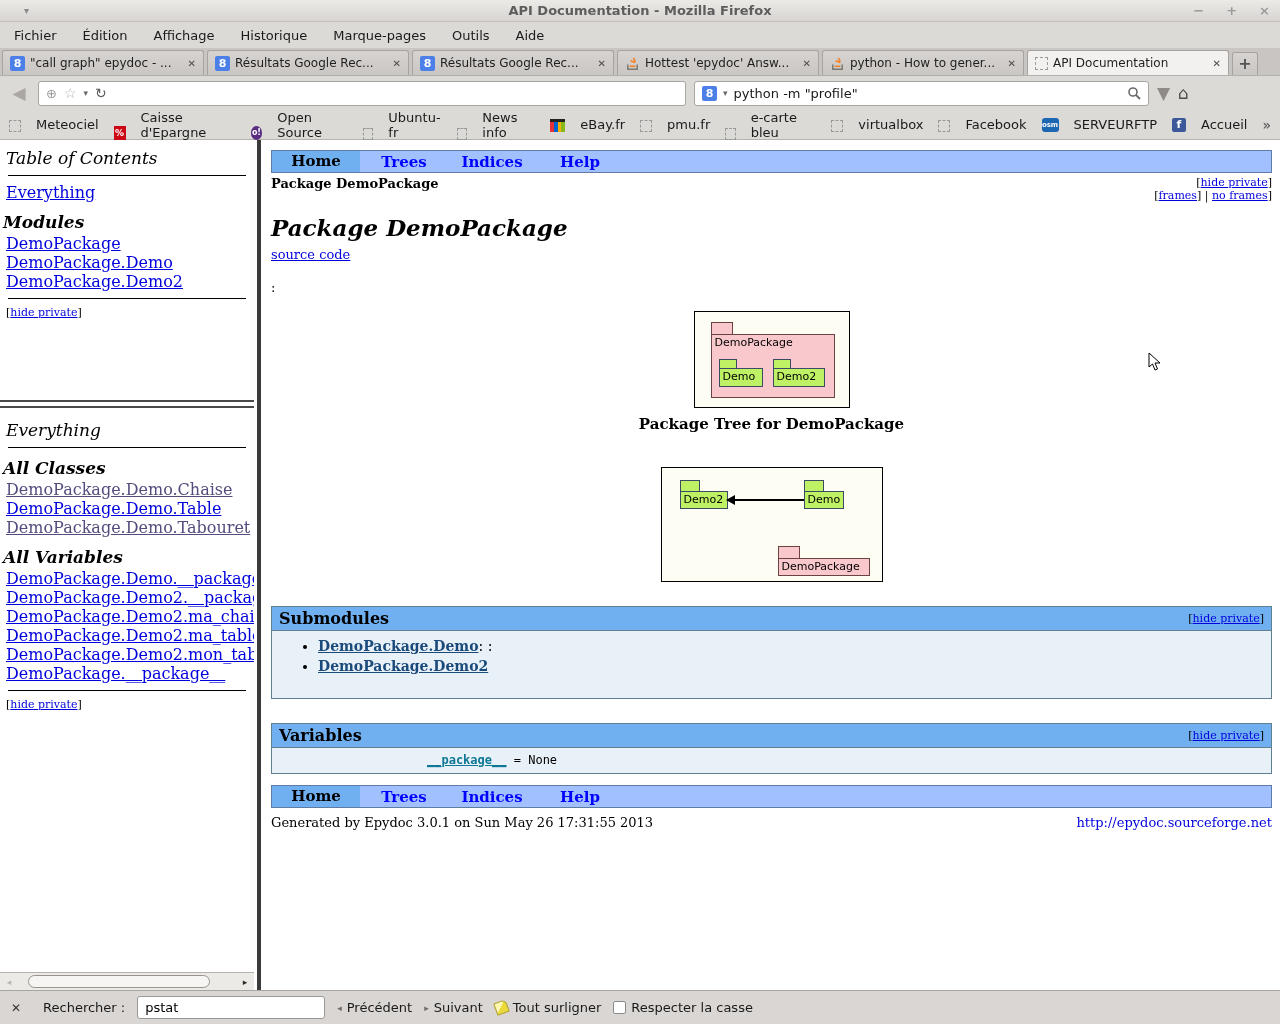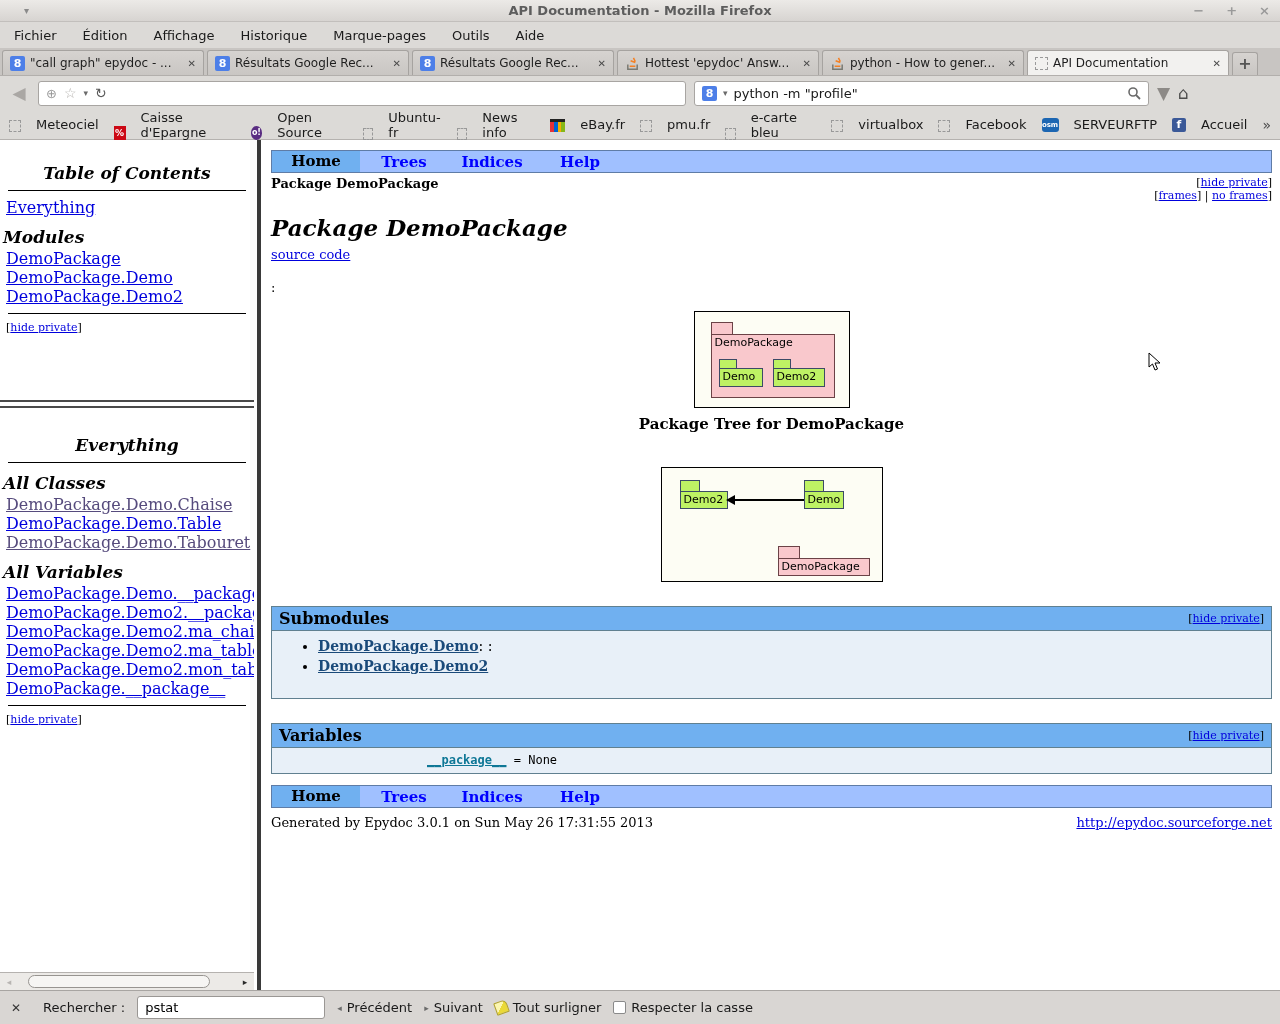--- a/index.html
+++ b/index.html
@@ -48,21 +48,21 @@
   .bm-ico-fb { width:14px; height:14px; background:#3b5998; border-radius:2px; color:#fff; font-size:11px; font-weight:bold; text-align:center; line-height:14px; }
   .bm-overflow { margin-left:auto; color:#4a4a4a; font-size:14px; }
 
   
   .content { display:flex; height:850px; background:#fff; }
   .sidebar { width:254px; font-family:"DejaVu Serif",serif; display:flex; flex-direction:column; overflow:hidden; }
   .vdivider { width:9px; background:#fff; position:relative; }
   .vdivider::after { content:""; position:absolute; left:3px; top:0; bottom:0; width:4px; background:#3a3a3a; }
 
   .toc-frame { height:250px; }
-  .side-title { text-align:center; font-weight:bold; font-style:italic; font-size:17px; margin:23px 6px 4px; }
+  .side-title { font-weight:normal; font-style:italic; font-size:17px; margin:8px 6px 4px; }
   .side-hr { border:none; border-top:1px solid #000; margin:7px 8px; }
   .side-link { display:block; color:#0000dd; text-decoration:underline; font-size:16px; line-height:19px; padding-left:6px; white-space:nowrap; overflow:hidden; }
   .side-link.visited { color:#564b7d; }
   .side-heading { font-weight:bold; font-style:italic; font-size:17px; padding-left:3px; margin:10px 0 2px; }
   .hide-private { font-size:11px; padding-left:6px; margin-top:6px; color:#000; }
   .hide-private a, .hp-link { color:#0000dd; text-decoration:underline; font-size:11px; }
   .hdivider { height:8px; background:#fff; border-top:2px solid #4a4a4a; border-bottom:2px solid #4a4a4a; margin:10px 0 0; }
   .everything-frame { flex:1; padding-top:4px; }
 
   .side-scrollbar { margin-top:auto; height:18px; background:#eceae7; border-top:1px solid #b5b2af; display:flex; align-items:center; padding:0 2px; }
@@ -106,21 +106,21 @@
   .summary-body ul { margin-left:46px; }
   .summary-body li { font-size:14px; line-height:20px; color:#000; }
   .sub-link { color:#1a4a7a; font-weight:bold; text-decoration:underline; }
   .var-row { display:flex; background:#e8f0f8; border-top:1px solid #608090;align-items:center; }
   .var-col1 { width:148px; border-right:1px solid #9aa8bc; }
   .var-col2 { flex:1; padding:5px 0 6px 7px; font-family:"DejaVu Sans Mono",monospace; font-size:12px; }
   .var-name { color:#0e7796; font-weight:bold; text-decoration:underline; }
 
   .navbar-bottom { margin-top:11px; }
   .footer-row { display:flex; justify-content:space-between; font-size:13px; margin-top:7px;gap:15px; }
-  .footer-link { color:#0000dd; text-decoration:underline; }
+  .footer-link { color:#0000dd; }
 
   
   .findbar { position:absolute; left:0; right:0; bottom:0; height:34px; background:#d9d6d3; border-top:1px solid #a8a5a2; display:flex; align-items:center; gap:12px; padding:0 11px; font-size:13px; color:#1a1a1a; }
   .find-close { color:#333; font-size:12px; font-weight:bold; margin-right:10px; }
   .find-input { width:188px; height:23px; border:1px solid #9a9794; border-radius:3px; padding:0 7px; font-size:13px; font-family:"DejaVu Sans",sans-serif; }
   .find-btn { display:flex; align-items:center; gap:5px; }
   .tri { font-size:9px; color:#6a6a6a; }
   .marker-icon { width:13px; height:13px; background:linear-gradient(135deg,#fbf6b0 0 45%,#ead937 45% 100%); border:1px solid #b3a326; transform:rotate(-20deg); border-radius:1px 5px 1px 1px; }
   .checkbox { width:13px; height:13px; background:#fff; border:1px solid #8a8a8a; border-radius:2px; }
 

